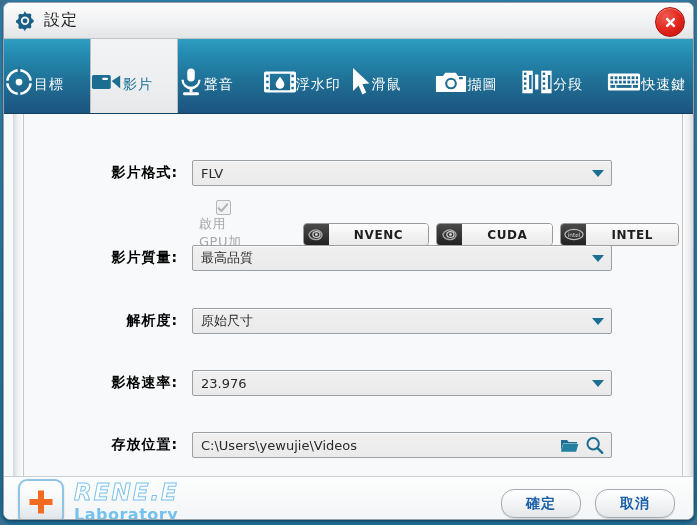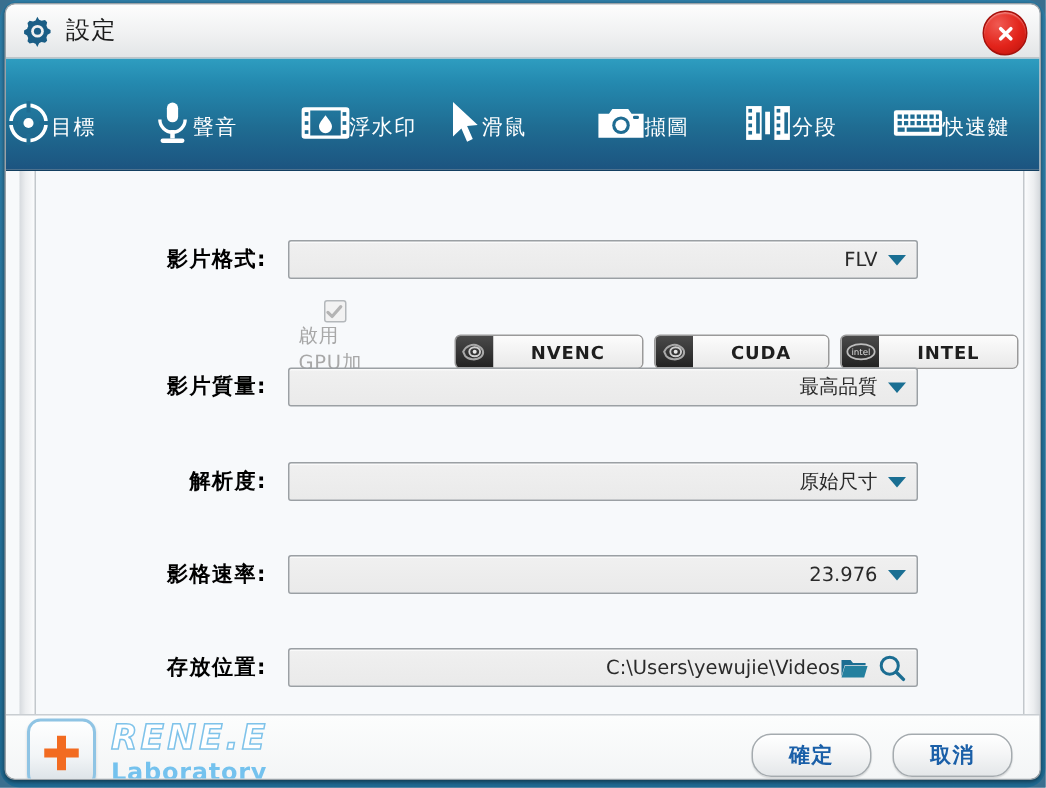--- a/index.html
+++ b/index.html
@@ -158,21 +158,20 @@
     width: 420px;
     height: 26px;
     background: linear-gradient(180deg, #f0f0f0 0%, #eaeaea 100%);
     border: 1px solid #9ba0a4;
     border-radius: 2px;
     display: flex;
     align-items: center;
     cursor: pointer;
     box-sizing: border-box;
     box-shadow: inset 0 1px 0 #fafafa;
-    text-align: right;
   }
   .combo .cval {
     flex: 1 1 auto;
     padding-left: 8px;
     font-size: 13px;
     color: #2a2a2a;
     white-space: nowrap;
     overflow: hidden;
     font-family: "DejaVu Sans", "Liberation Sans", sans-serif;
   }
@@ -342,20 +341,30 @@
             <circle cx="16" cy="16" r="3.6" fill="currentColor"></circle>
             <rect x="14.6" y="0.5" width="2.8" height="8" fill="#1f6c92"></rect>
             <rect x="14.6" y="23.5" width="2.8" height="8" fill="#1f6c92"></rect>
             <rect x="0.5" y="14.6" width="8" height="2.8" fill="#1f6c92"></rect>
             <rect x="23.5" y="14.6" width="8" height="2.8" fill="#1f6c92"></rect>
           </svg>
         </span>
         <span class="tlabel">目標</span>
       </div>
 
+      <div class="tab active">
+        <span class="ticon">
+          <svg width="32" height="24" viewBox="0 0 34 24">
+            <rect x="1" y="4.5" width="20" height="15" rx="1.8" fill="currentColor"></rect>
+            <rect x="12" y="7.5" width="6" height="2.3" rx="1" fill="#ffffff"></rect>
+            <path d="M22 11 L31 5.2 L31 18.8 Z" fill="currentColor"></path>
+          </svg>
+        </span>
+        <span class="tlabel">影片</span>
+      </div>
 
       <div class="tab">
         <span class="ticon">
           <svg width="26" height="30" viewBox="0 0 26 32">
             <rect x="9" y="1.5" width="8" height="14" rx="4" fill="currentColor"></rect>
             <path d="M4 13.5 a9 9 0 0 0 18 0" fill="none" stroke="currentColor" stroke-width="2.4"></path>
             <rect x="11.4" y="21" width="3.2" height="6" fill="currentColor"></rect>
             <rect x="4.5" y="27" width="17" height="3.2" rx="1.5" fill="currentColor"></rect>
           </svg>
         </span>

